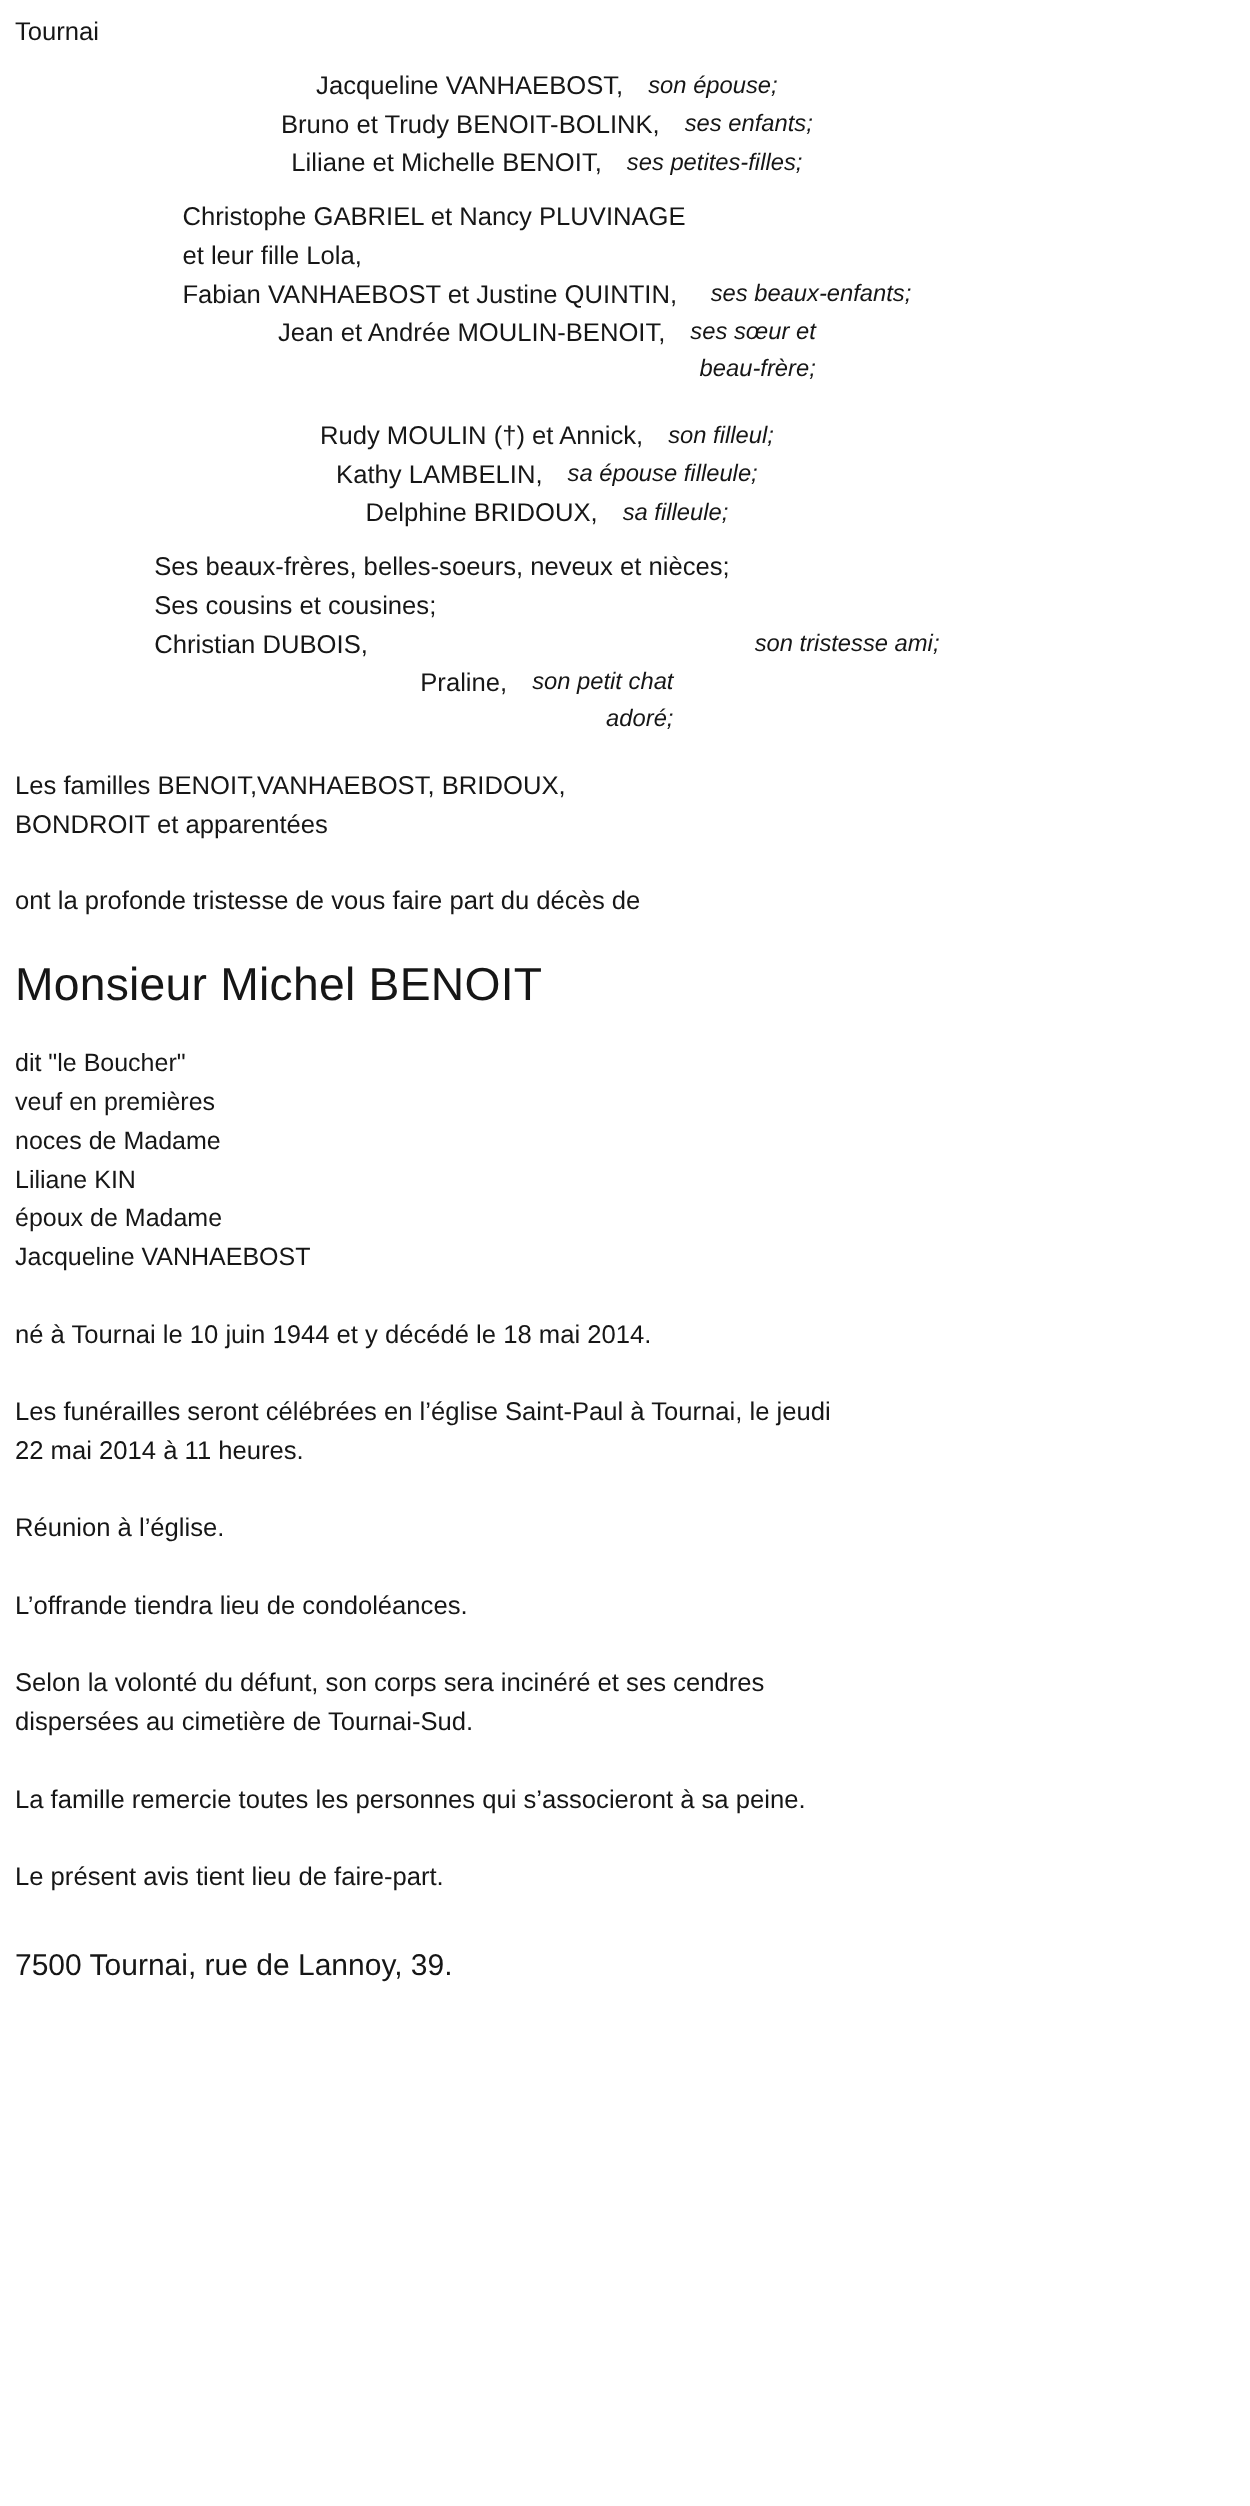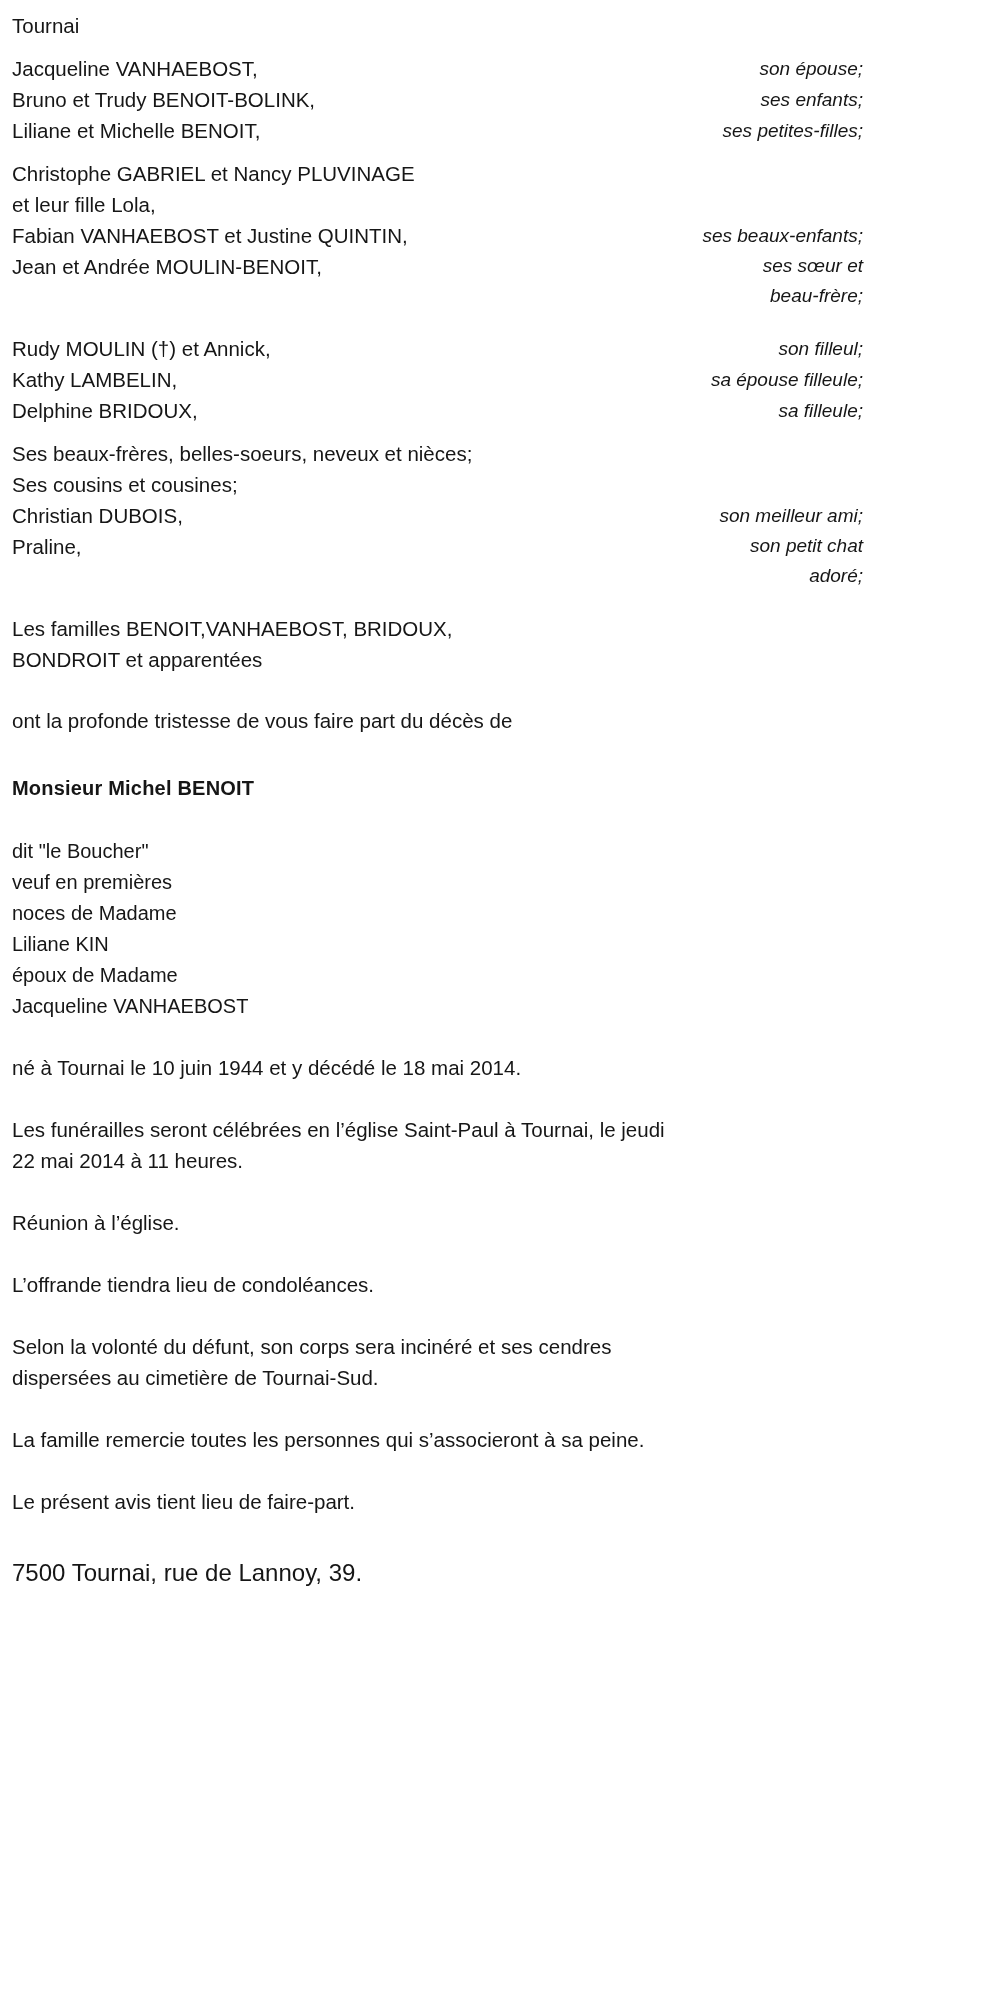--- a/index.html
+++ b/index.html
@@ -20,21 +20,21 @@
     padding: 10px 0 0 0;
     box-sizing: border-box;
   }
   .notice {
     padding: 0 12px 0 12px;
   }
   
   .row {
     display: flex;
     align-items: flex-start;
-    justify-content: space-between;
+    justify-content: center;
     width: 100%;
   }
   .names {
     font-size: 20.5px;
     line-height: 31px;
     white-space: pre-line;
     flex: 0 1 auto;
     padding-right: 20px;
   }
   .relation {
@@ -52,22 +52,22 @@
     font-size: 20.5px;
     line-height: 31px;
     white-space: pre-line;
   }
   .lead {
     font-size: 20.5px;
     line-height: 31px;
     margin-top: 30px;
   }
   .deceased-name {
-    font-size: 20px;
-    font-weight: bold;
+    font-size: 37px;
+    font-weight: normal;
     line-height: 36px;
     margin-top: 34px;
     letter-spacing: 0.2px;
   }
   .details {
     font-size: 20px;
     line-height: 31px;
     white-space: pre-line;
     margin-top: 30px;
   }
@@ -141,21 +141,21 @@
       <div class="names">Delphine BRIDOUX,</div>
       <div class="relation">sa filleule;</div>
     </div>
 
     <div class="gap-sm"></div>
 
     <div class="row">
       <div class="names">Ses beaux-frères, belles-soeurs, neveux et nièces;
 Ses cousins et cousines;
 Christian DUBOIS,</div>
-      <div class="relation">son meilleur ami;</div>
+      <div class="relation">son tristesse ami;</div>
     </div>
 
     <div class="row">
       <div class="names">Praline,</div>
       <div class="relation">son petit chat
 adoré;</div>
     </div>
 
     <div class="gap-md"></div>
 

